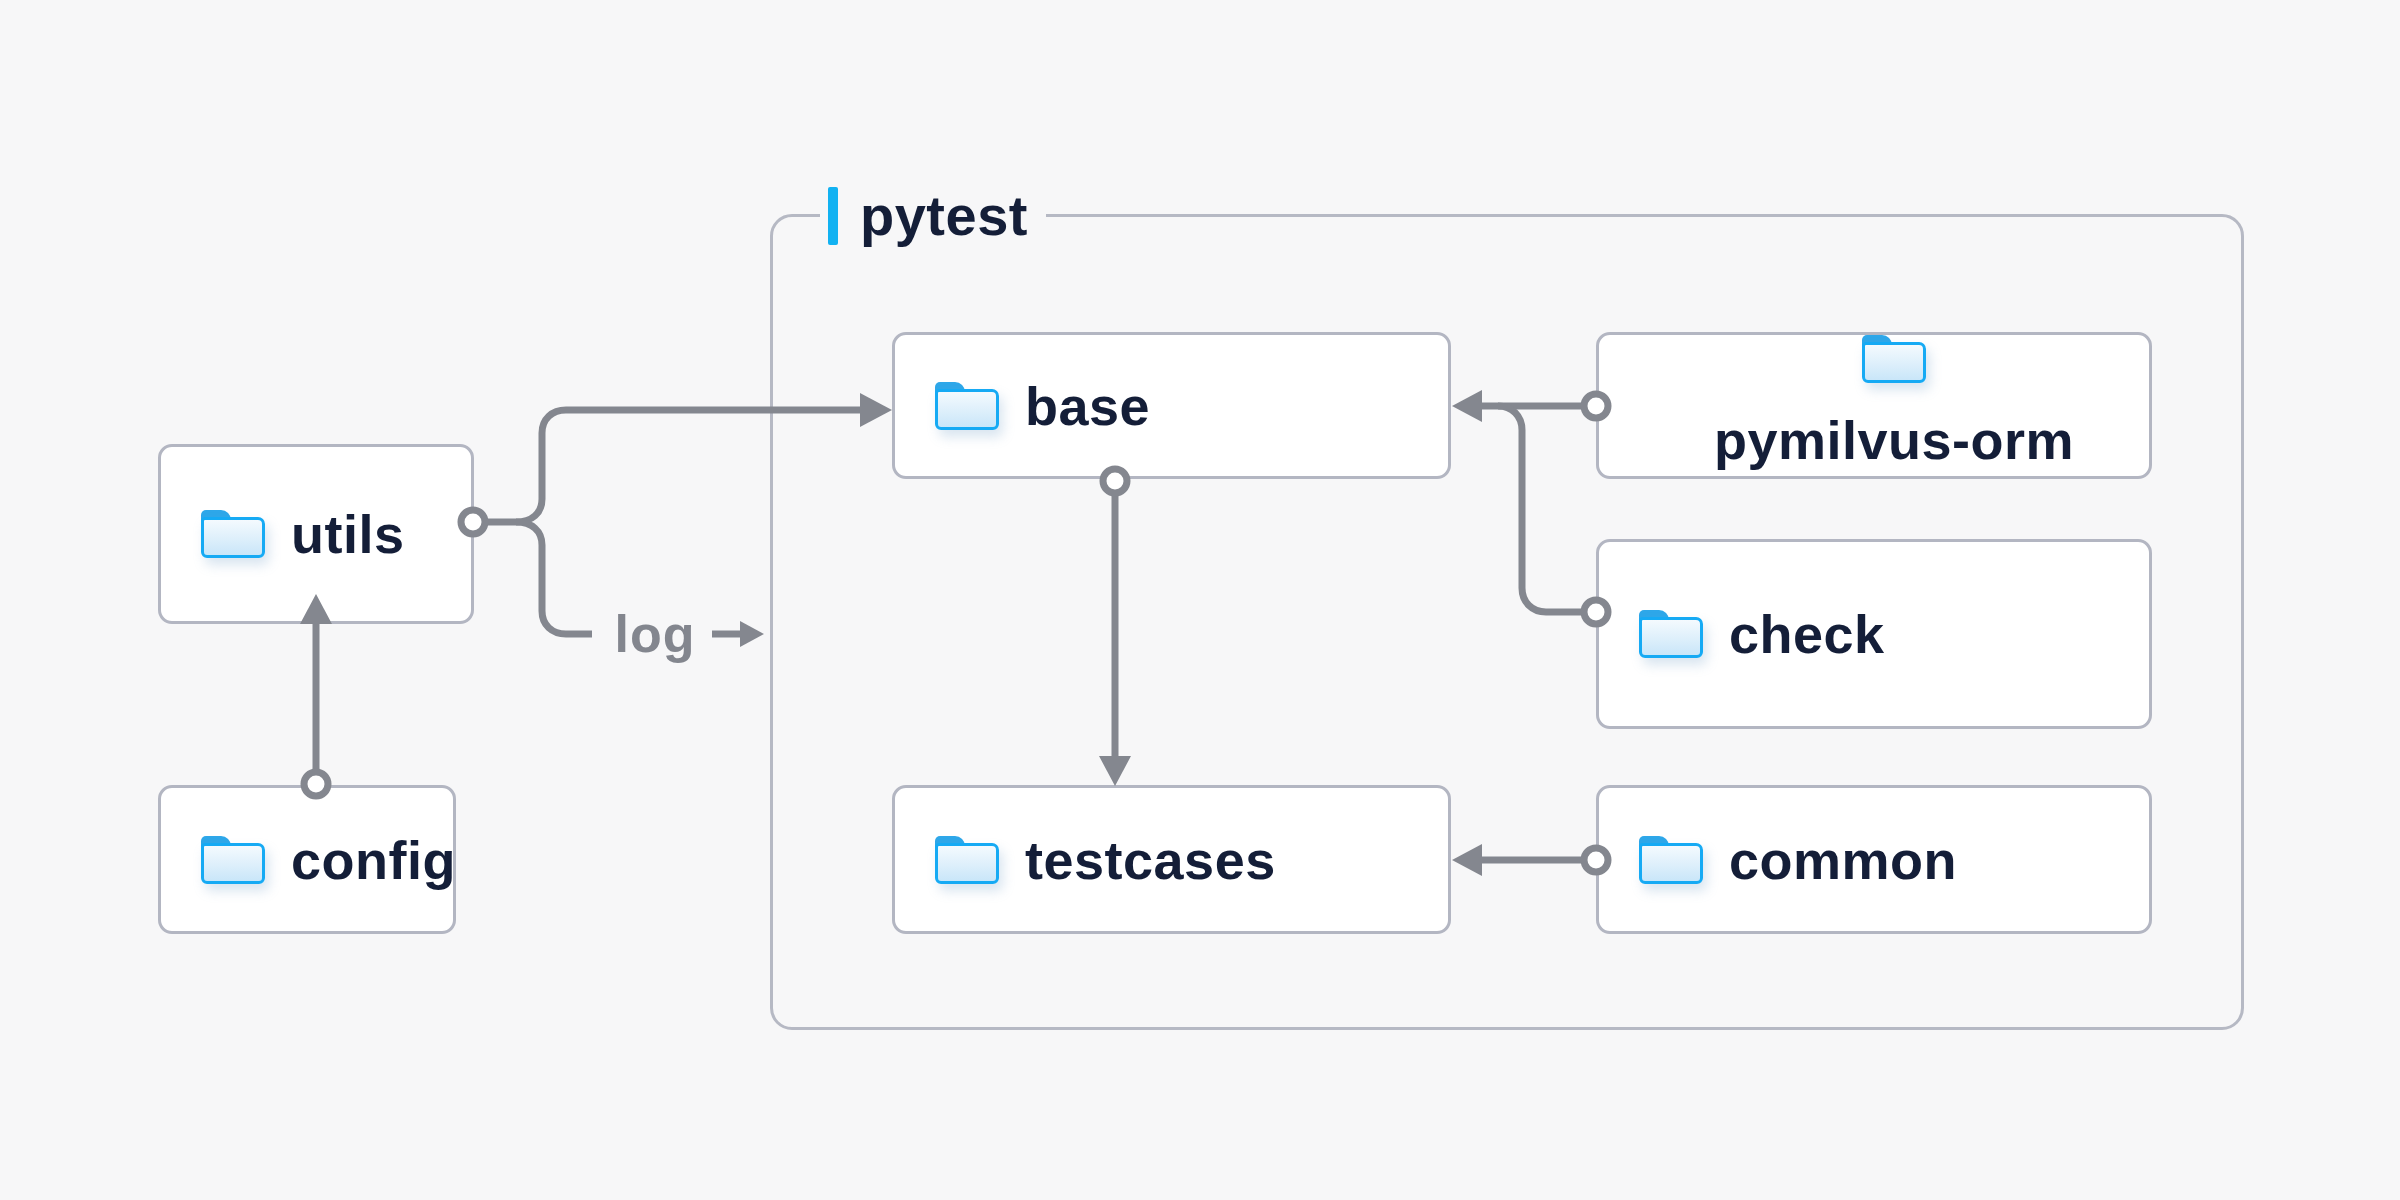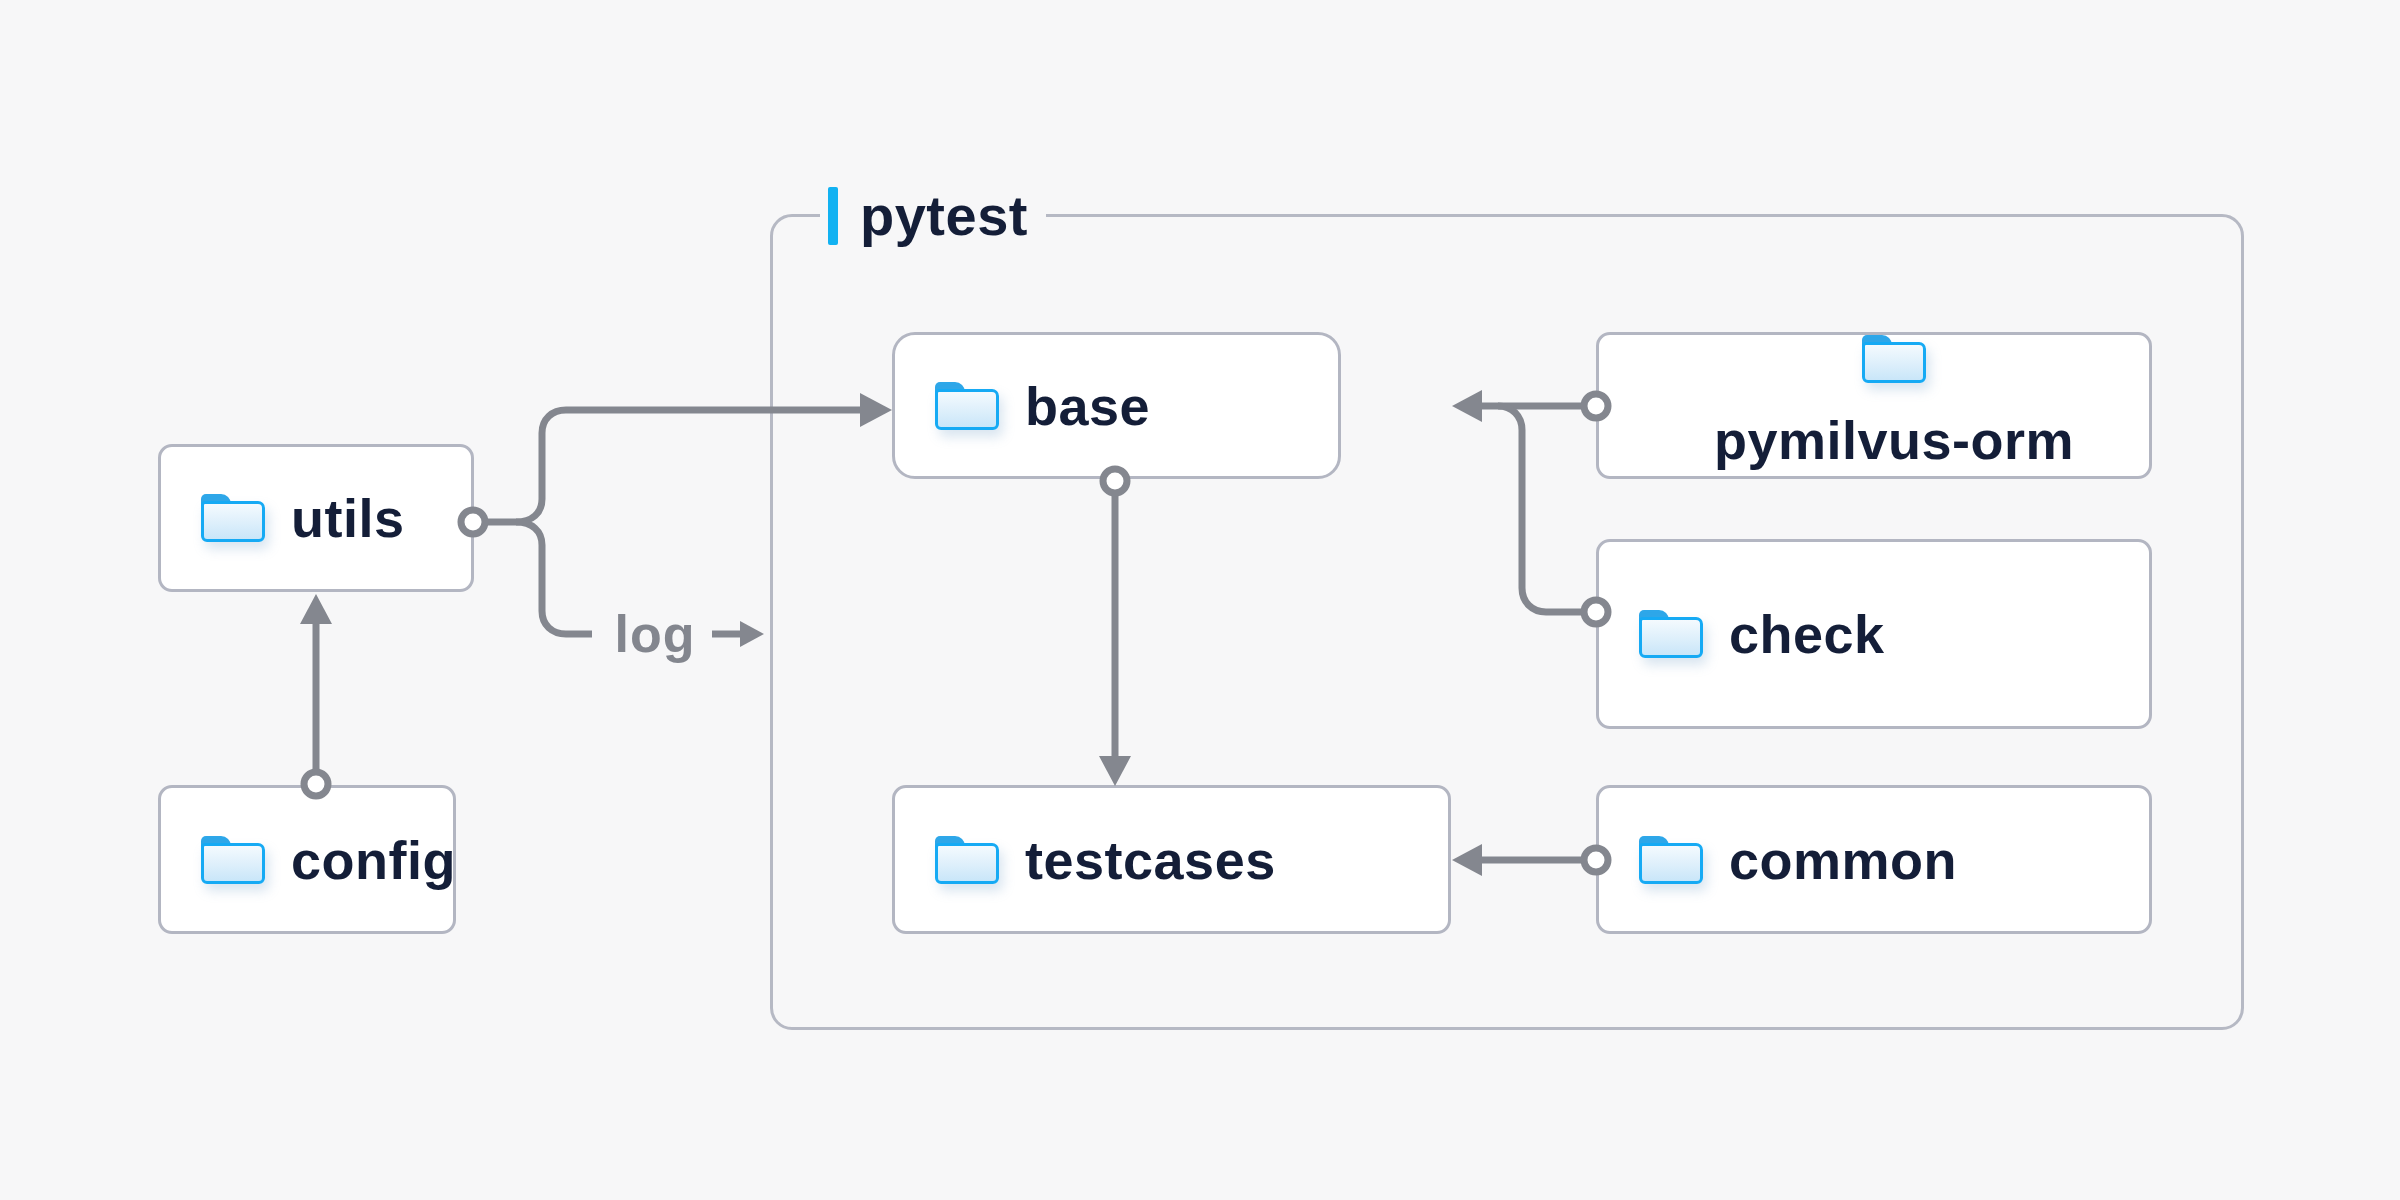--- a/index.html
+++ b/index.html
@@ -108,37 +108,37 @@
       <polygon class="head" points="1452,860 1482,844 1482,876"></polygon>
       <circle class="port" cx="1596" cy="860" r="12"></circle>
     </g>
   </svg>
 
   <div class="group-label">
     <span class="accent-bar"></span>
     <span class="group-text">pytest</span>
   </div>
 
-  <div class="node" style="left:158px;top:444px;width:316px;height:148px;">
+  <div class="node" style="left:158px;top:444px;width:316px;height:180px;">
     <span class="folder">
         <span class="tab"></span>
         <span class="fbody"></span>
       </span>
     <span class="nlabel">utils</span>
   </div>
 
   <div class="node" style="left:158px;top:785px;width:298px;height:149px;">
     <span class="folder">
         <span class="tab"></span>
         <span class="fbody"></span>
       </span>
     <span class="nlabel">config</span>
   </div>
 
-  <div class="node" style="left:892px;top:332px;width:449px;height:147px;border-radius:23px;">
+  <div class="node" style="left:892px;top:332px;width:559px;height:147px;">
     <span class="folder">
         <span class="tab"></span>
         <span class="fbody"></span>
       </span>
     <span class="nlabel">base</span>
   </div>
 
   <div class="node" style="left:1596px;top:332px;width:556px;height:147px;flex-direction:column;">
     <span class="folder">
         <span class="tab"></span>

